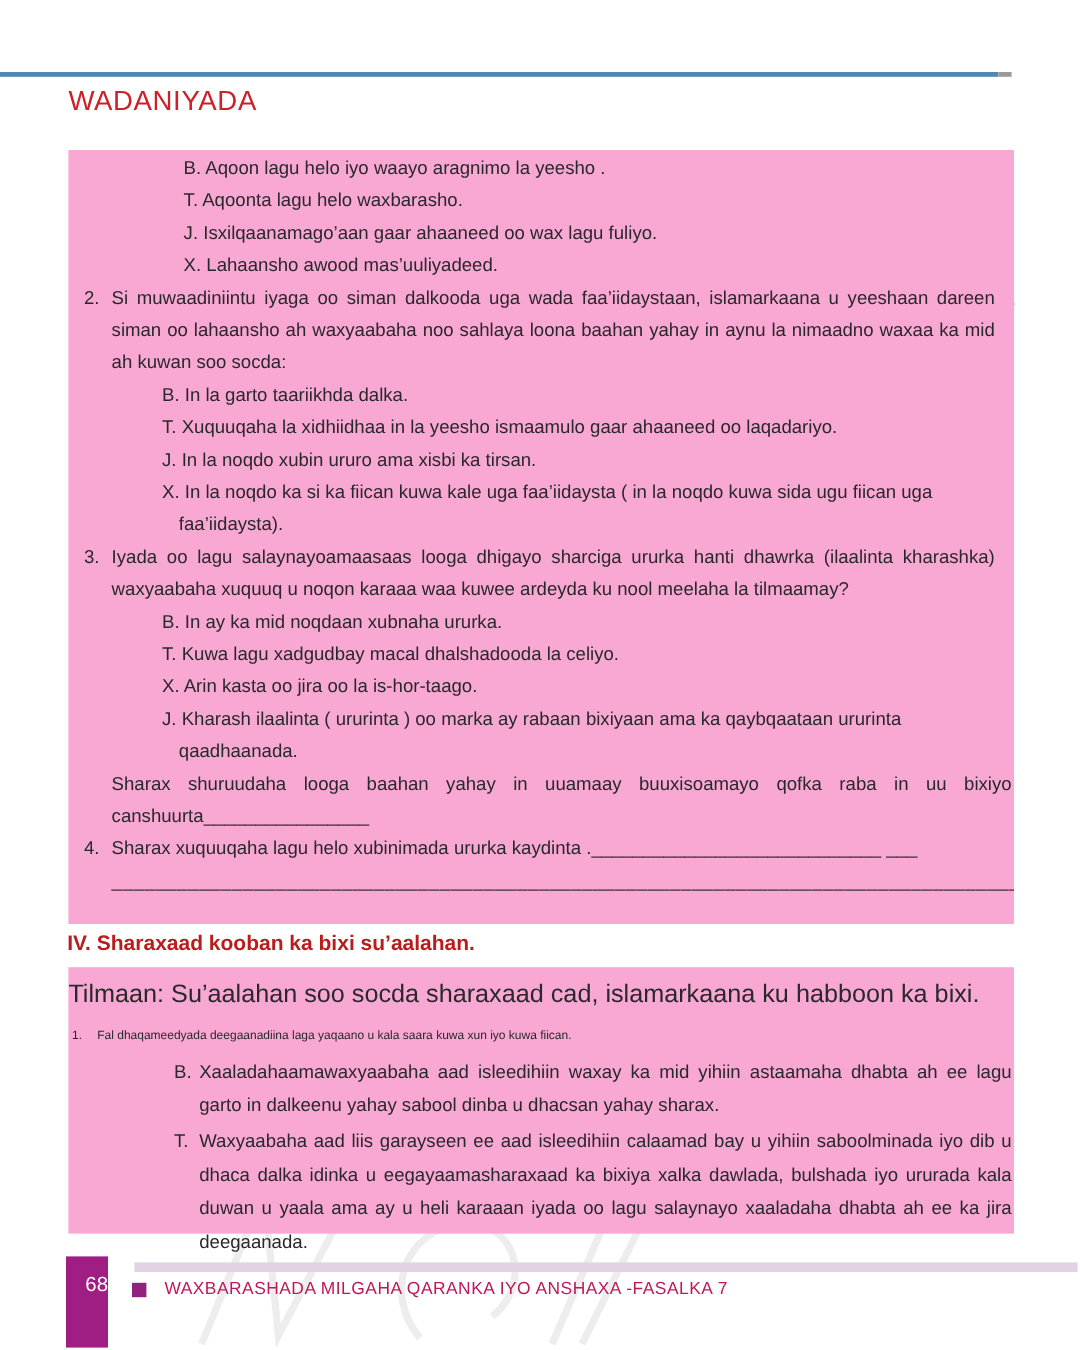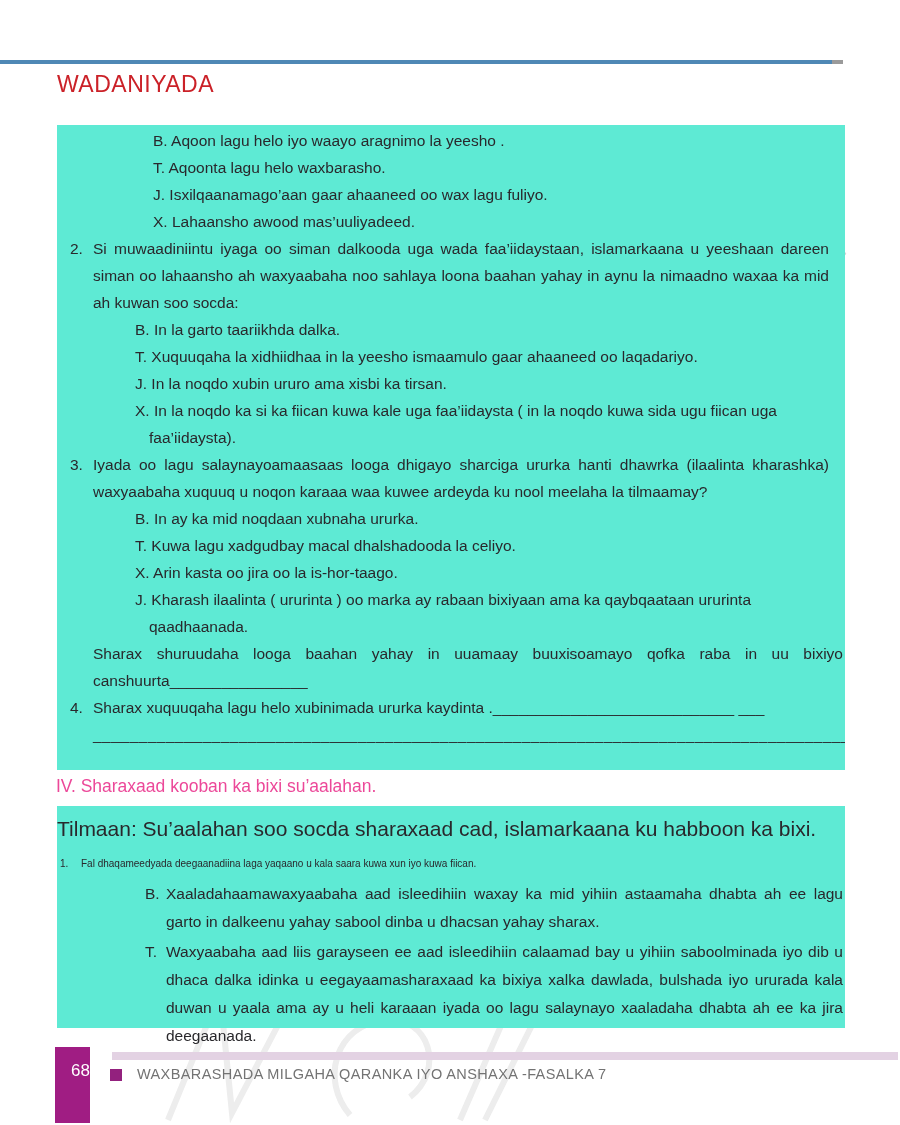--- a/index.html
+++ b/index.html
@@ -7,50 +7,50 @@
     width:900px;height:1125px;position:relative;background:#ffffff;
     font-family:"Liberation Sans","DejaVu Sans",sans-serif;
     color:#29282c;overflow:hidden;
   }
   
   .top-rule{position:absolute;left:0;top:60px;width:832px;height:4px;background:#4f88b5;}
   .top-rule-tip{position:absolute;left:832px;top:60px;width:11px;height:4px;background:#9a9a9a;}
   .page-title{position:absolute;left:57px;top:71px;font-size:23px;font-weight:500;
     letter-spacing:.5px;color:#cb2128;}
   
-  .box{position:absolute;left:57px;width:788px;background:#5eead4;}
+  .box{position:absolute;left:57px;width:788px;background:#f9a8d4;}
   .box1{top:125px;height:645px;padding-top:2px;box-sizing:border-box;}
   .box2{top:806px;height:222px;padding-top:9px;box-sizing:border-box;}
   .box .ln{font-size:15.5px;line-height:27px;white-space:normal;}
   
   .opt-a{padding-left:96px;}
   
   .opt-b{padding-left:92px;text-indent:-14px;}
   
   .qitem{padding-left:36px;text-indent:-23px;text-align:justify;padding-right:16px;}
   .qitem .qnum{display:inline-block;width:23px;text-indent:0;}
   .plain{padding-left:36px;text-align:justify;padding-right:2px;}
   .nowrapline{white-space:nowrap;overflow:hidden;}
   .uline{padding-left:36px;letter-spacing:.5px;}
   
-  .sec-heading{position:absolute;left:56px;top:776px;font-size:17.5px;font-weight:400;color:#ec4899;}
+  .sec-heading{position:absolute;left:56px;top:776px;font-size:17.5px;font-weight:700;color:#b91c1c;}
   
   .tilmaan{font-size:21px;line-height:28px;margin-bottom:7px;}
   .q2item{padding-left:24px;text-indent:-21px;font-size:10px;line-height:28px;margin-bottom:2px;}
   .q2item .qnum{display:inline-block;width:21px;text-indent:0;}
   .opt2{padding-left:109px;text-indent:-21px;font-size:15.5px;line-height:28px;
     text-align:justify;padding-right:2px;margin-top:2px;}
   .opt2 .optletter{display:inline-block;width:21px;text-indent:0;}
   
   .pg-block{position:absolute;left:55px;top:1047px;width:35px;height:76px;background:#a01d83;}
   .pg-num{color:#ffffff;font-size:17px;text-align:right;padding-top:14px;}
   .footer-bar{position:absolute;left:112px;top:1052px;width:786px;height:8px;background:#e3d2e3;}
   .footer-bullet{position:absolute;left:110px;top:1069px;width:12px;height:12px;background:#93217e;}
   .footer-text{position:absolute;left:137px;top:1066px;font-size:14.5px;font-weight:500;
-    letter-spacing:.4px;color:#737373;}
+    letter-spacing:.4px;color:#be185d;}
   
   .watermark{position:absolute;left:140px;top:985px;z-index:0;opacity:.55;}
   .chevron{position:absolute;left:838px;top:236px;font-size:28px;color:#d4d4d4;z-index:0;}
   .above{z-index:2;}
 </style>
 </head>
 <body>
 
 <svg class="watermark" width="420" height="140" viewBox="0 0 420 140">
   <g fill="none" stroke="#cfcfcf" stroke-width="6" opacity="0.7">

